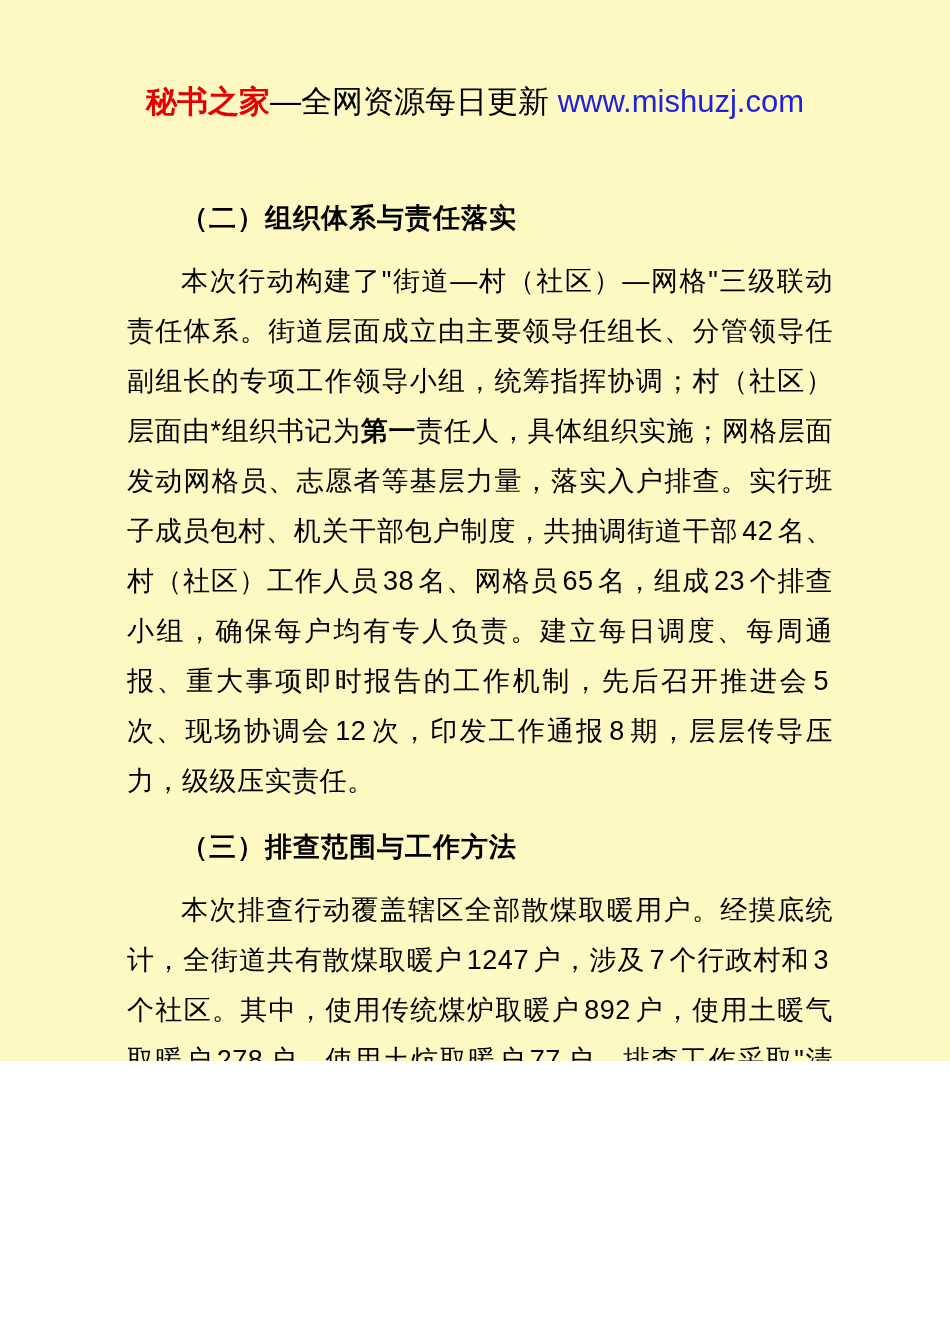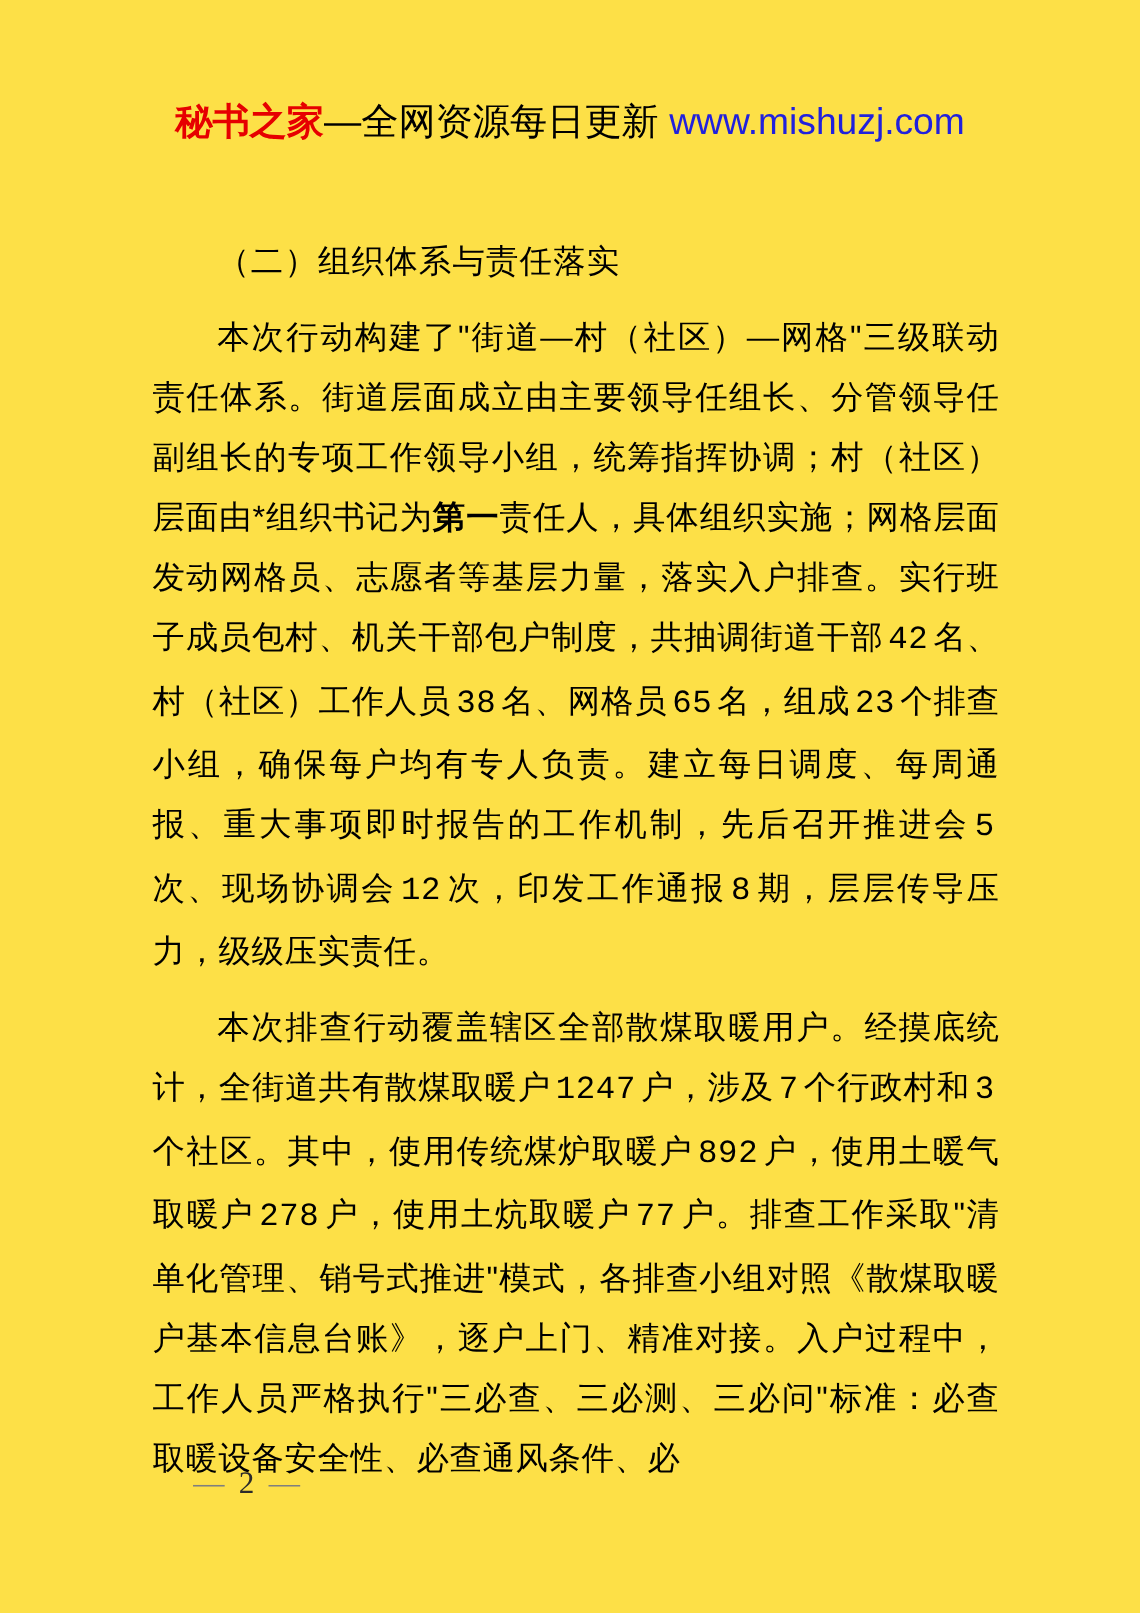--- a/index.html
+++ b/index.html
@@ -3,22 +3,22 @@
 <meta charset="utf-8">
 <style>
   html, body {
     margin: 0;
     padding: 0;
     background: #ffffff;
   }
   .page {
     position: relative;
     width: 950px;
-    height: 1344px;
-    background: #fde047;
+    height: 1061px;
+    background: #fef9c3;
     font-family: "Liberation Sans", sans-serif;
     color: #000000;
     overflow: hidden;
   }
   .doc-header {
     position: absolute;
     top: 84px;
     left: 0;
     right: 0;
     text-align: center;
@@ -35,30 +35,30 @@
     left: 127px;
     width: 706px;
     font-size: 27px;
     line-height: 50px;
     text-align: justify;
   }
   .doc-body > :first-child { margin-top: 0; }
   .heading {
     margin: 16px 0 0 0;
     text-indent: 2em;
-    font-weight: normal;
+    font-weight: bold;
     letter-spacing: 1px;
   }
   .para {
     margin: 13px 0 0 0;
     text-indent: 2em;
     letter-spacing: 0.5px;
   }
   .num {
-    font-family: Liberation Mono, monospace;
+    font-family: Liberation Sans, sans-serif;
     margin: 0 0.15em;
   }
   .b { font-weight: bold; margin-top: 28px; }
   .doc-footer {
     position: absolute;
     left: 161px;
     top: 1220px;
     font-family: "Liberation Serif", serif;
     font-size: 26px;
     line-height: 32px;
@@ -74,20 +74,21 @@
 <div class="page">
 
   <div class="doc-header">
     <span class="site-name" style="color: rgb(230, 0, 0);">秘书之家</span><span>—</span><span>全网资源每日更新</span>
     <span class="site-url" style="color: rgb(33, 33, 221);">www.mishuzj.com</span>
   </div>
 
   <div class="doc-body">
       <div class="heading">（二）组织体系与责任落实</div>
       <p class="para"><span>本次行动构建了"街道—村（社区）—网格"三级联动责任体系。街道层面成立由主要领导任组长、分管领导任副组长的专项工作领导小组，统筹指挥协调；村（社区）层面由*组织书记为</span><span class="b">第一</span><span>责任人，具体组织实施；网格层面发动网格员、志愿者等基层力量，落实入户排查。实行班子成员包村、机关干部包户制度，共抽调街道干部</span><span class="num">42</span><span>名、村（社区）工作人员</span><span class="num">38</span><span>名、网格员</span><span class="num">65</span><span>名，组成</span><span class="num">23</span><span>个排查小组，确保每户均有专人负责。建立每日调度、每周通报、重大事项即时报告的工作机制，先后召开推进会</span><span class="num">5</span><span>次、现场协调会</span><span class="num">12</span><span>次，印发工作通报</span><span class="num">8</span><span>期，层层传导压力，级级压实责任。</span></p>
+      <div class="heading">（三）排查范围与工作方法</div>
       <p class="para"><span>本次排查行动覆盖辖区全部散煤取暖用户。经摸底统计，全街道共有散煤取暖户</span><span class="num">1247</span><span>户，涉及</span><span class="num">7</span><span>个行政村和</span><span class="num">3</span><span>个社区。其中，使用传统煤炉取暖户</span><span class="num">892</span><span>户，使用土暖气取暖户</span><span class="num">278</span><span>户，使用土炕取暖户</span><span class="num">77</span><span>户。排查工作采取"清单化管理、销号式推进"模式，各排查小组对照《散煤取暖户基本信息台账》，逐户上门、精准对接。入户过程中，工作人员严格执行"三必查、三必测、三必问"标准：必查取暖设备安全性、必查通风条件、必</span></p>
     </div>
 
   <div class="doc-footer">
     <span class="dash">—</span><span class="page-num">2</span><span class="dash">—</span>
   </div>
 
 </div>
 
 </body></html>

